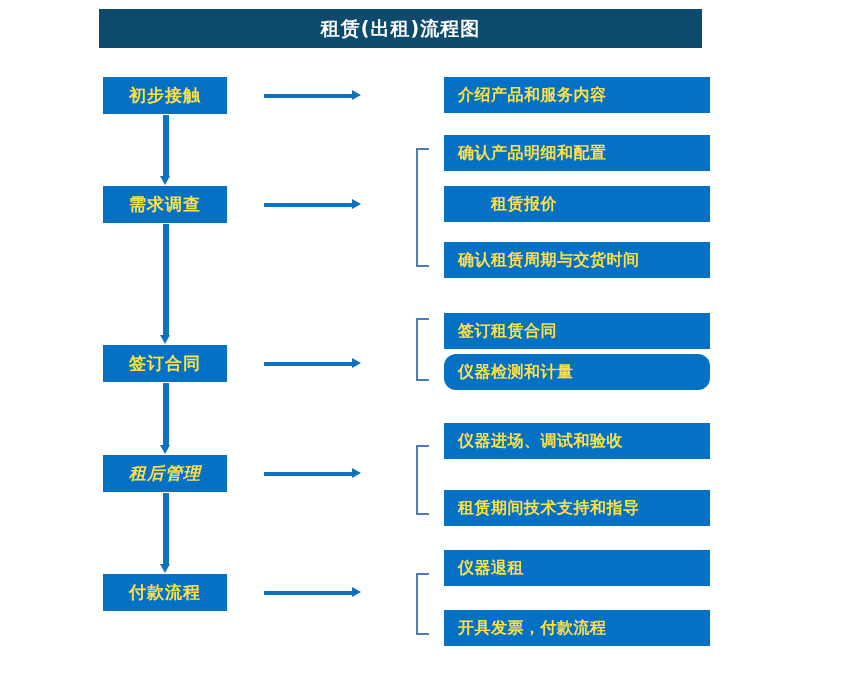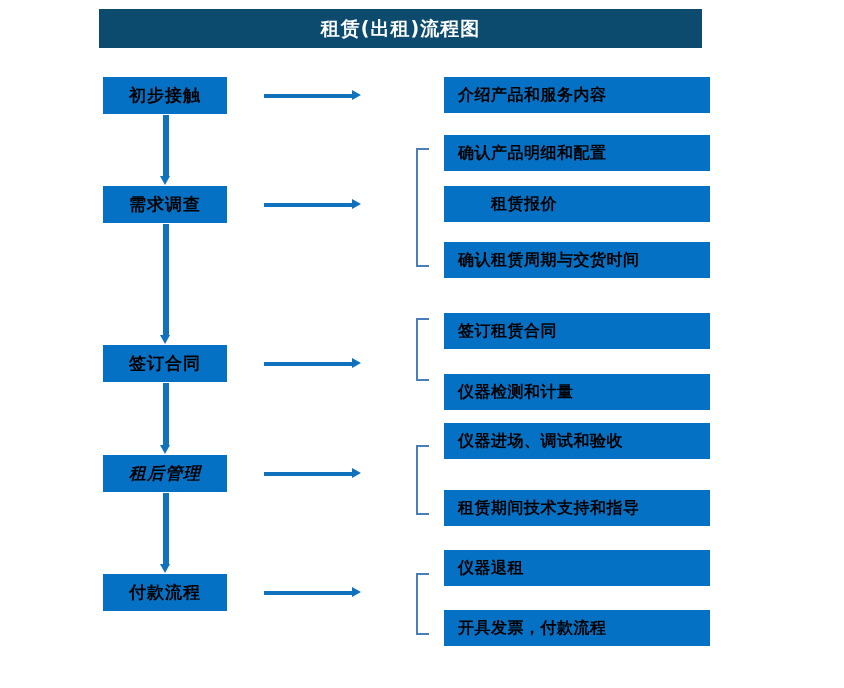--- a/index.html
+++ b/index.html
@@ -29,21 +29,21 @@
     display: flex;
     align-items: center;
     justify-content: center;
     letter-spacing: 1px;
   }
 
   
   .box {
     position: absolute;
     background: #0571C4;
-    color: #000000;
+    color: #fde047;
     font-weight: bold;
     display: flex;
     align-items: center;
     box-sizing: border-box;
   }
   .stage-box {
     left: 103px;
     width: 124px;
     height: 37px;
     justify-content: center;
@@ -172,17 +172,17 @@
 <div class="bracket" style="top:148px; height:119px;"></div>
 <div class="bracket" style="top:318px; height:63px;"></div>
 <div class="bracket" style="top:445px; height:70px;"></div>
 <div class="bracket" style="top:573px; height:62px;"></div>
 
 <div class="box detail-box" style="top:77px;">介绍产品和服务内容</div>
 <div class="box detail-box" style="top:135px;">确认产品明细和配置</div>
 <div class="box detail-box" style="top:186px;padding-left:47px;">租赁报价</div>
 <div class="box detail-box" style="top:242px;">确认租赁周期与交货时间</div>
 <div class="box detail-box" style="top:313px;">签订租赁合同</div>
-<div class="box detail-box" style="top:374px;">仪器检测和计量</div>
+<div class="box detail-box" style="top:354px;border-radius:12px;">仪器检测和计量</div>
 <div class="box detail-box" style="top:423px;">仪器进场、调试和验收</div>
 <div class="box detail-box" style="top:490px;">租赁期间技术支持和指导</div>
 <div class="box detail-box" style="top:550px;">仪器退租</div>
 <div class="box detail-box" style="top:610px;">开具发票，付款流程</div>
 
 </body></html>

